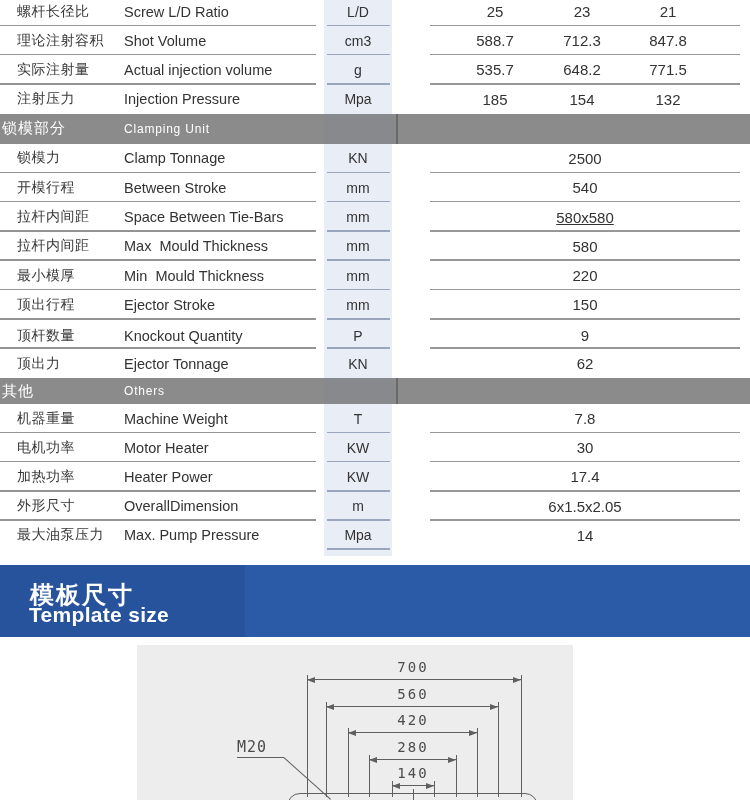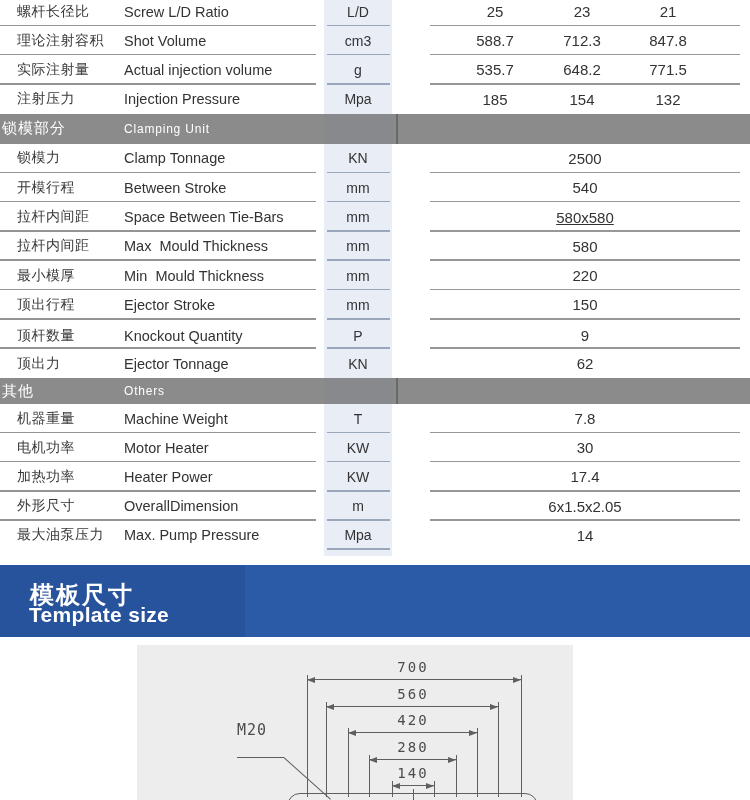--- a/index.html
+++ b/index.html
@@ -265,18 +265,18 @@
       </div>
       <div class="">
         <div class="dline" style="left: 392px; top: 785px; width: 42px;"></div>
         <div class="arrow-l" style="left: 392px; top: 782.5px;"></div>
         <div class="arrow-r" style="left: 426px; top: 782.5px;"></div>
         <div class="dext" style="left: 392px; top: 781px; height: 16px;"></div>
         <div class="dext" style="left: 434px; top: 781px; height: 16px;"></div>
         <div class="dtext" style="left: 371px; top: 765px;">140</div>
       </div>
       <div class="cline" style="left: 412.5px; top: 789px; height: 11px;"></div>
-      <div class="m20-text" style="left: 237px; top: 721px;">M20</div>
+      <div class="m20-text" style="left: 237px; top: 738px;">M20</div>
       <div class="m20-under" style="left: 237px; top: 757px; width: 47px;"></div>
       <div class="m20-diag" style="left: 284px; top: 757px; width: 63px; transform: rotate(41.8deg);"></div>
       <div class="plate" style="left: 287px; top: 793px; width: 249px; height: 30px;"></div>
     </div>
 </div>
 
 </body></html>

